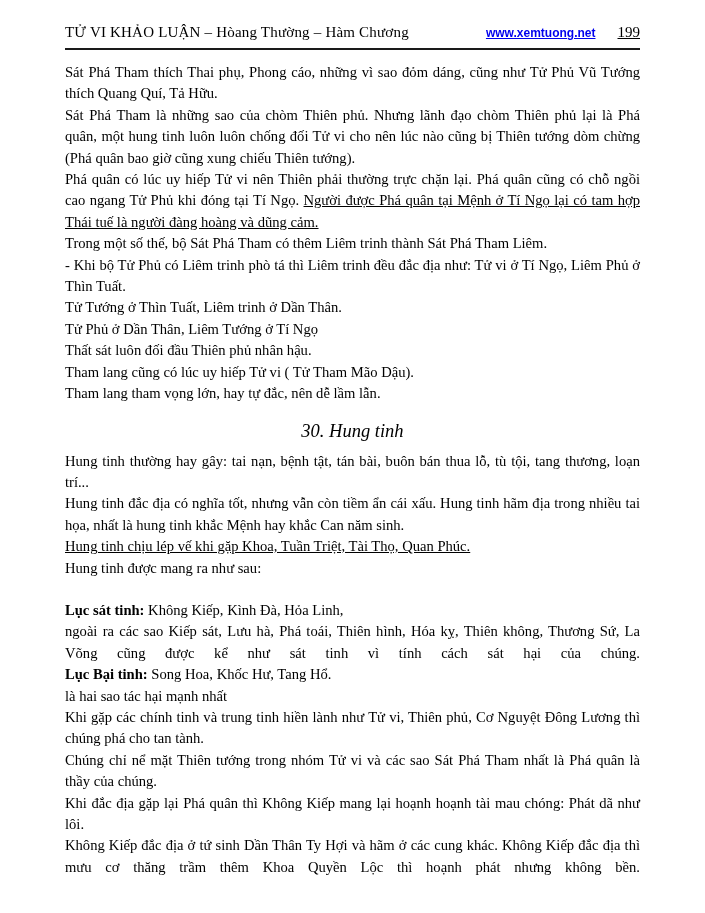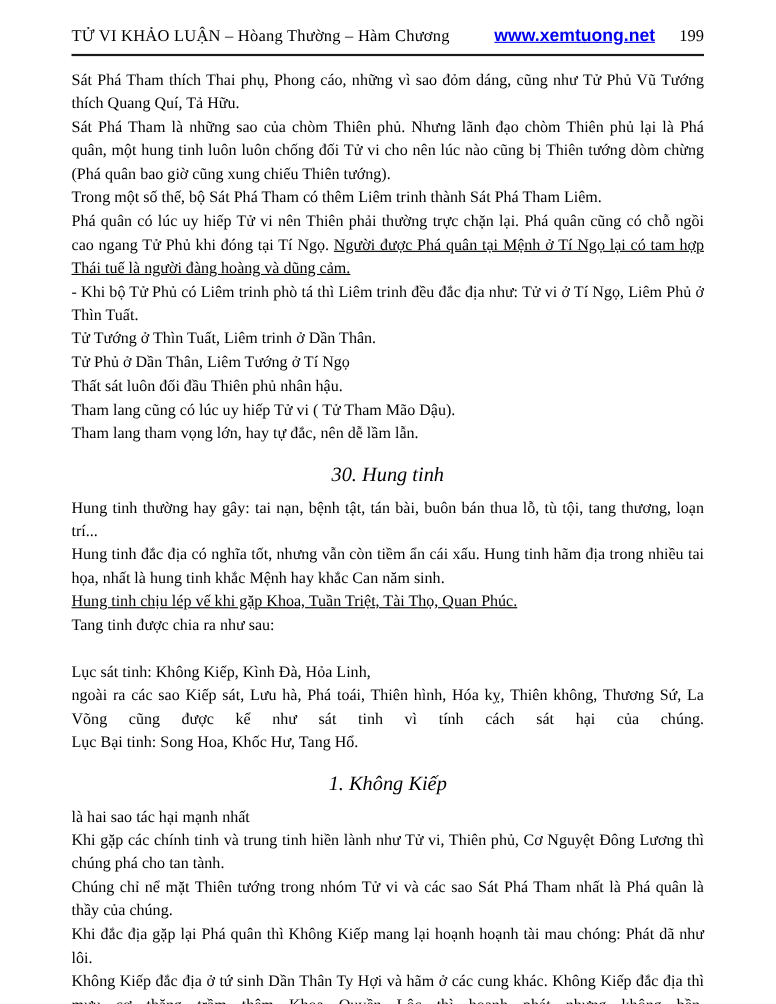--- a/index.html
+++ b/index.html
@@ -29,45 +29,46 @@
     letter-spacing: 0.2px;
   }
   .header-right {
     display: flex;
     align-items: baseline;
     gap: 22px;
   }
   .website-link {
     font-family: "Liberation Sans", "DejaVu Sans", sans-serif;
     font-weight: bold;
-    font-size: 16px;
+    font-size: 12px;
     text-decoration: underline;
     cursor: pointer;
   }
   .page-number {
     font-size: 15px;
+    text-decoration: underline;
   }
   .header-rule {
     border: none;
     border-top: 2px solid #1a1a1a;
     margin: 7px 0 0 0;
   }
   .doc-body {
     margin-top: 12px;
     font-size: 14.6px;
     line-height: 21.4px;
   }
   .para {
     margin: 0;
     text-align: justify;
   }
   .para.stretch {
     text-align-last: justify;
   }
-  .para .b { font-weight: normal; }
+  .para .b { font-weight: bold; }
   .para .u { text-decoration: underline; }
   .section-heading {
     font-style: italic;
     font-weight: normal;
     font-size: 18.5px;
     line-height: 24px;
     margin: 14px 0 8px 0;
     text-align: center;
   }
   .gap {
@@ -82,37 +83,36 @@
     <span class="header-title">TỬ VI KHẢO LUẬN – Hòang Thường – Hàm Chương</span>
     <span class="header-right">
       <a class="website-link" style="color: rgb(0, 0, 238);">www.xemtuong.net</a>
       <span class="page-number">199</span>
     </span>
   </div>
   <hr class="header-rule">
   <div class="doc-body">
       <p class="para"><span class="">Sát Phá Tham thích Thai phụ, Phong cáo, những vì sao đỏm dáng, cũng như Tử Phủ Vũ Tướng thích Quang Quí, Tả Hữu.</span></p>
       <p class="para"><span class="">Sát Phá Tham là những sao của chòm Thiên phủ. Nhưng lãnh đạo chòm Thiên phủ lại là Phá quân, một hung tinh luôn luôn chống đối Tử vi cho nên lúc nào cũng bị Thiên tướng dòm chừng (Phá quân bao giờ cũng xung chiếu Thiên tướng).</span></p>
+      <p class="para"><span class="">Phá quân có lúc uy hiếp Tử vi nên Thiên phải thường trực chặn lại. Phá quân cũng có chỗ ngồi cao ngang Tử Phủ khi đóng tại Tí Ngọ. </span><span class="u">Người được Phá quân tại Mệnh ở Tí Ngọ lại có tam hợp Thái tuế là người đàng hoàng và dũng cảm.</span></p>
       <p class="para"><span class="">Trong một số thế, bộ Sát Phá Tham có thêm Liêm trinh thành Sát Phá Tham Liêm.</span></p>
-      <p class="para"><span class="">Phá quân có lúc uy hiếp Tử vi nên Thiên phải thường trực chặn lại. Phá quân cũng có chỗ ngồi cao ngang Tử Phủ khi đóng tại Tí Ngọ. </span><span class="u">Người được Phá quân tại Mệnh ở Tí Ngọ lại có tam hợp Thái tuế là người đàng hoàng và dũng cảm.</span></p>
       <p class="para"><span class="">- Khi bộ Tử Phủ có Liêm trinh phò tá thì Liêm trinh đều đắc địa như: Tử vi ở Tí Ngọ, Liêm Phủ ở Thìn Tuất.</span></p>
       <p class="para"><span class="">Tử Tướng ở Thìn Tuất, Liêm trinh ở Dần Thân.</span></p>
       <p class="para"><span class="">Tử Phủ ở Dần Thân, Liêm Tướng ở Tí Ngọ</span></p>
       <p class="para"><span class="">Thất sát luôn đối đầu Thiên phủ nhân hậu.</span></p>
       <p class="para"><span class="">Tham lang cũng có lúc uy hiếp Tử vi ( Tử Tham Mão Dậu).</span></p>
       <p class="para"><span class="">Tham lang tham vọng lớn, hay tự đắc, nên dễ lầm lẫn.</span></p>
       <div class="section-heading">30. Hung tinh</div>
       <p class="para"><span class="">Hung tinh thường hay gây: tai nạn, bệnh tật, tán bài, buôn bán thua lỗ, tù tội, tang thương, loạn trí...</span></p>
       <p class="para"><span class="">Hung tinh đắc địa có nghĩa tốt, nhưng vẫn còn tiềm ẩn cái xấu. Hung tinh hãm địa trong nhiều tai họa, nhất là hung tinh khắc Mệnh hay khắc Can năm sinh.</span></p>
       <p class="para"><span class="u">Hung tinh chịu lép vế khi gặp Khoa, Tuần Triệt, Tài Thọ, Quan Phúc.</span></p>
-      <p class="para"><span class="">Tang tinh được chia ra như sau:</span></p>
+      <p class="para"><span class="">Hung tinh được mang ra như sau:</span></p>
       <div class="gap"></div>
       <p class="para"><span class="b ">Lục sát tinh:</span><span class=""> Không Kiếp, Kình Đà, Hỏa Linh,</span></p>
       <p class="para stretch"><span class="">ngoài ra các sao Kiếp sát, Lưu hà, Phá toái, Thiên hình, Hóa kỵ, Thiên không, Thương Sứ, La Võng cũng được kể như sát tinh vì tính cách sát hại của chúng.</span></p>
       <p class="para"><span class="b ">Lục Bại tinh:</span><span class=""> Song Hoa, Khốc Hư, Tang Hổ.</span></p>
-      <div class="section-heading">1. Không Kiếp</div>
       <p class="para"><span class="">là hai sao tác hại mạnh nhất</span></p>
       <p class="para"><span class="">Khi gặp các chính tinh và trung tinh hiền lành như Tử vi, Thiên phủ, Cơ Nguyệt Đông Lương thì chúng phá cho tan tành.</span></p>
       <p class="para"><span class="">Chúng chỉ nể mặt Thiên tướng trong nhóm Tử vi và các sao Sát Phá Tham nhất là Phá quân là thầy của chúng.</span></p>
       <p class="para"><span class="">Khi đắc địa gặp lại Phá quân thì Không Kiếp mang lại hoạnh hoạnh tài mau chóng: Phát dã như lôi.</span></p>
       <p class="para stretch"><span class="">Không Kiếp đắc địa ở tứ sinh Dần Thân Ty Hợi và hãm ở các cung khác. Không Kiếp đắc địa thì mưu cơ thăng trầm thêm Khoa Quyền Lộc thì hoạnh phát nhưng không bền.</span></p>
     </div>
 </div>
 
 </body></html>

